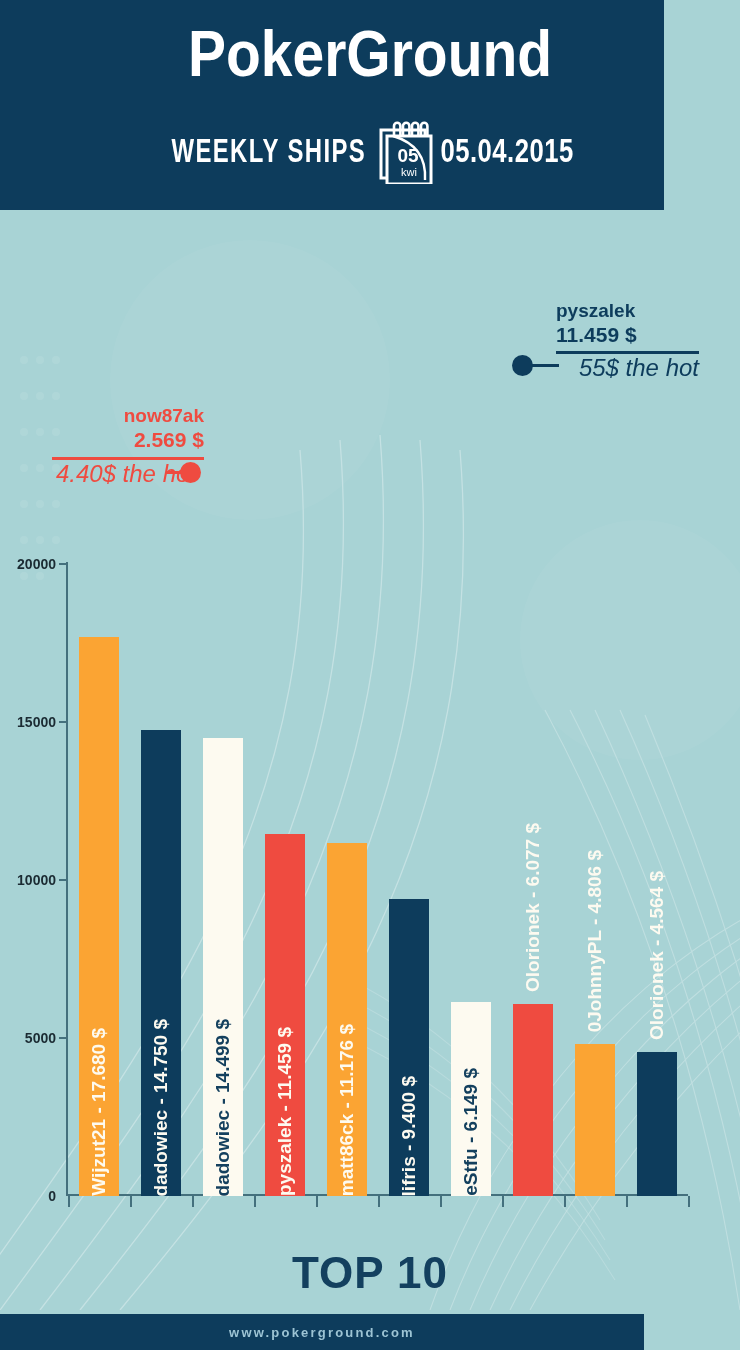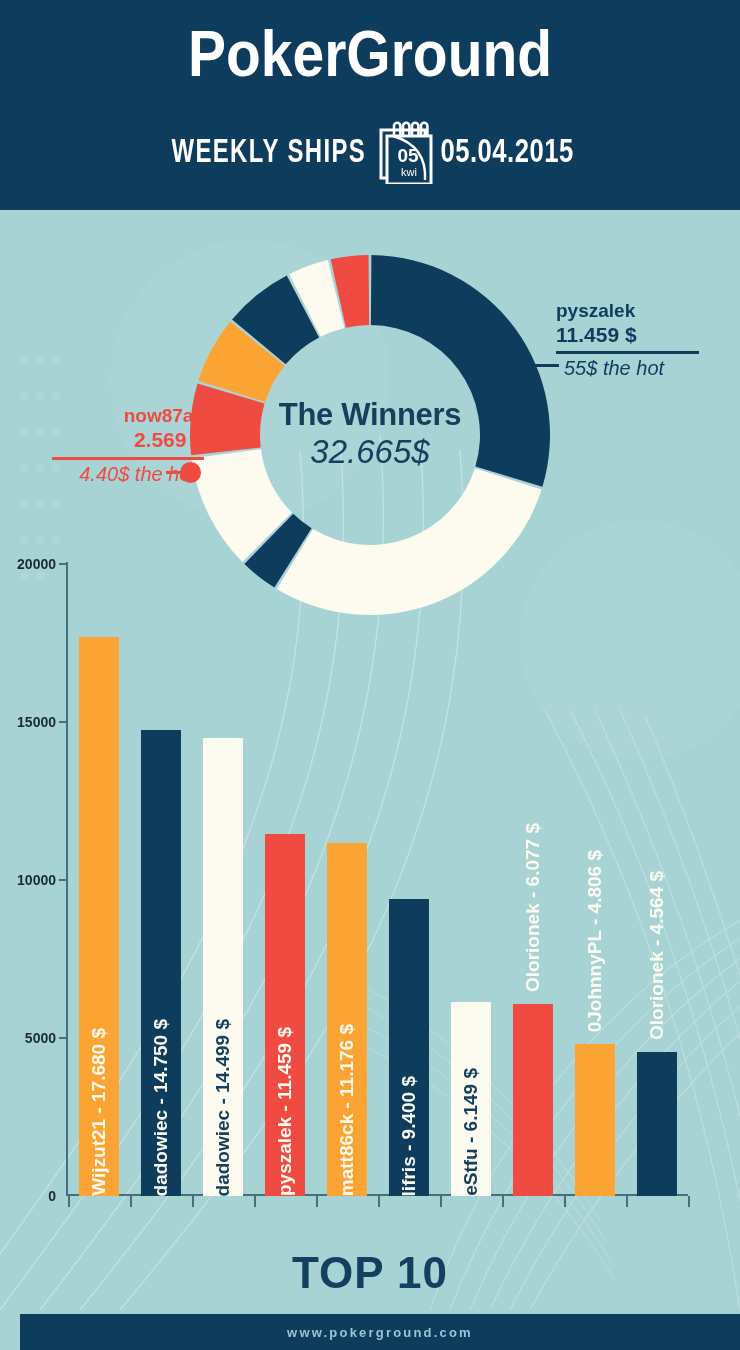--- a/index.html
+++ b/index.html
@@ -12,21 +12,21 @@
   #page {
     position: relative;
     width: 740px; height: 1350px;
     background: #a8d3d5;
     overflow: hidden;
   }
 
   
   .header {
     position: absolute; left: 0; top: 0;
-    width: 740px; height: 210px;
+    width: 664px; height: 210px;
     background: #0d3c5c;
     overflow: hidden;
   }
   .logo-wrap {
     position: absolute; top: 20px; left: 0; width: 740px;
     text-align: center;
   }
   .logo-text {
     display: inline-block;
     font-weight: bold;
@@ -74,21 +74,21 @@
   }
   .dc-value {
     color: #14405e; font-style: italic; font-size: 33px;
     line-height: 40px; letter-spacing: 0px;
   }
 
   
   .callout { position: absolute; }
   .co-name { font-weight: bold; font-size: 19px; line-height: 22px; white-space: nowrap; }
   .co-val  { font-weight: bold; font-size: 21px; line-height: 25px; white-space: nowrap; }
-  .co-hot  { font-style: italic; font-size: 20px; line-height: 22px; white-space: nowrap; }
+  .co-hot  { font-style: italic; font-size: 24px; line-height: 22px; white-space: nowrap; text-align: right; }
   .co-rule { height: 3px; }
   .co-dot  { position: absolute; width: 21px; height: 21px; border-radius: 50%; }
   .co-stem { position: absolute; height: 3px; }
 
   .callout.navy  .co-name, .callout.navy  .co-val, .callout.navy  .co-hot { color: #0d3c5c; }
   .callout.navy  .co-rule, .callout.navy  .co-dot, .callout.navy  .co-stem { background: #0d3c5c; }
   .callout.red   .co-name, .callout.red   .co-val, .callout.red   .co-hot { color: #ef4b40; }
   .callout.red   .co-rule, .callout.red   .co-dot, .callout.red   .co-stem { background: #ef4b40; }
   .callout.cream .co-name, .callout.cream .co-val, .callout.cream .co-hot { color: #fdfaf0; }
   .callout.cream .co-rule, .callout.cream .co-dot, .callout.cream .co-stem { background: #fdfaf0; }
@@ -126,23 +126,23 @@
     padding-bottom: 0; padding-top: 0; margin-bottom: 12px;
   }
 
   
   .top10 {
     position: absolute; left: 0; top: 1248px; width: 740px;
     text-align: center; color: #13405f;
     font-weight: bold; font-size: 44px; letter-spacing: 1px;
   }
   .footer {
-    position: absolute; left: 0; bottom: 0; width: 720px; height: 36px;
+    position: absolute; left: 0; bottom: 0; width: 644px; height: 36px;
     background: #0d3c5c;
-    display: flex; align-items: center; justify-content: center; margin-left: 20px;
+    display: flex; align-items: center; justify-content: center;
   }
   .footer span {
     color: #9dc4d4; font-weight: bold; font-size: 13px; letter-spacing: 2.2px;
   }
 </style>
 </head>
 <body>
 
 <div id="page">
 
@@ -229,37 +229,20 @@
         <circle cx="24" cy="366" r="4"></circle>
           <circle cx="40" cy="366" r="4"></circle>
       </g>
       <g fill="#ffffff" opacity="0.12">
         <circle cx="250" cy="170" r="140"></circle>
         <circle cx="640" cy="430" r="120"></circle>
       </g>
     </g>
   </svg>
 
-  <div class="donut-wrap">
-    <svg id="donut-svg" width="360" height="360" viewBox="0 0 360 360">
-        <path d="M 181.41370215996804 0.005551623937861905 A 180 180 0 0 1 352.41891489006684 231.68866208494734 L 285.36711465504084 211.58751571857894 A 110 110 0 0 0 180.86392909775824 70.00339265907314 Z" fill="#0d3c5c"></path>
-        <path d="M 351.5857537796304 234.39052398971774 A 180 180 0 0 1 86.80899421777603 333.9981702530829 L 123.04994091086314 274.1099929324395 A 110 110 0 0 0 284.85796064310745 213.23865354927193 Z" fill="#fdfaf0"></path>
-        <path d="M 84.40159283528594 332.5153911825608 A 180 180 0 0 1 54.353821355678875 308.8915737823049 L 103.21622416180375 258.7670728669641 A 110 110 0 0 0 121.57875117711919 273.2038501671205 Z" fill="#0d3c5c"></path>
-        <path d="M 52.34478116470845 306.90210835172843 A 180 180 0 0 1 1.497900590971085 203.1732713825466 L 70.91538369448232 194.16144362266738 A 110 110 0 0 0 101.98847737843295 257.5512884371674 Z" fill="#fdfaf0"></path>
-        <path d="M 1.1559320252349607 200.36662343732067 A 180 180 0 0 1 7.522154753744189 128.5083220392981 L 74.59687234951035 148.53286346845994 A 110 110 0 0 0 70.70640290431025 192.4462698783626 Z" fill="#ef4b40"></path>
-        <path d="M 8.35222904212759 125.80551019528113 A 180 180 0 0 1 40.23587042612024 66.57166101694098 L 94.58858748262904 110.68268173257503 A 110 110 0 0 0 75.1041399701891 146.88114511933847 Z" fill="#fba433"></path>
-        <path d="M 42.034767692498235 64.39033485760339 A 180 180 0 0 1 96.70677338840738 20.431085732120494 L 129.09858373736006 82.48566350296252 A 110 110 0 0 0 95.68791358986005 109.34964907964653 Z" fill="#0d3c5c"></path>
-        <path d="M 99.2234486365772 19.142458212764183 A 180 180 0 0 1 137.85903020768484 5.0024609745520365 L 154.2471851269185 73.05705948444847 A 110 110 0 0 0 130.63655194457496 81.69816890780032 Z" fill="#fdfaf0"></path>
-        <path d="M 140.61297090880907 4.362128402301352 A 180 180 0 0 1 178.5862978400322 0.005551623937833483 L 179.1360709022419 70.00339265907313 A 110 110 0 0 0 155.93014888871667 72.66574513473971 Z" fill="#ef4b40"></path>
-      </svg>
-    <div class="donut-center">
-      <div class="dc-title">The Winners</div>
-      <div class="dc-value">32.665$</div>
-    </div>
-  </div>
 
   <div class="callout navy" id="callout-pyszalek">
     <div class="co-name">pyszalek</div>
     <div class="co-val">11.459 $</div>
     <div class="co-rule" style="width:143px;margin:4px 0 3px 0;"></div>
     <div class="co-hot" style="padding-left:8px;">55$ the hot</div>
     <div class="co-stem" style="left:-27px;top:64px;width:30px;"></div>
     <div class="co-dot" style="left:-44px;top:55px;"></div>
   </div>
 

